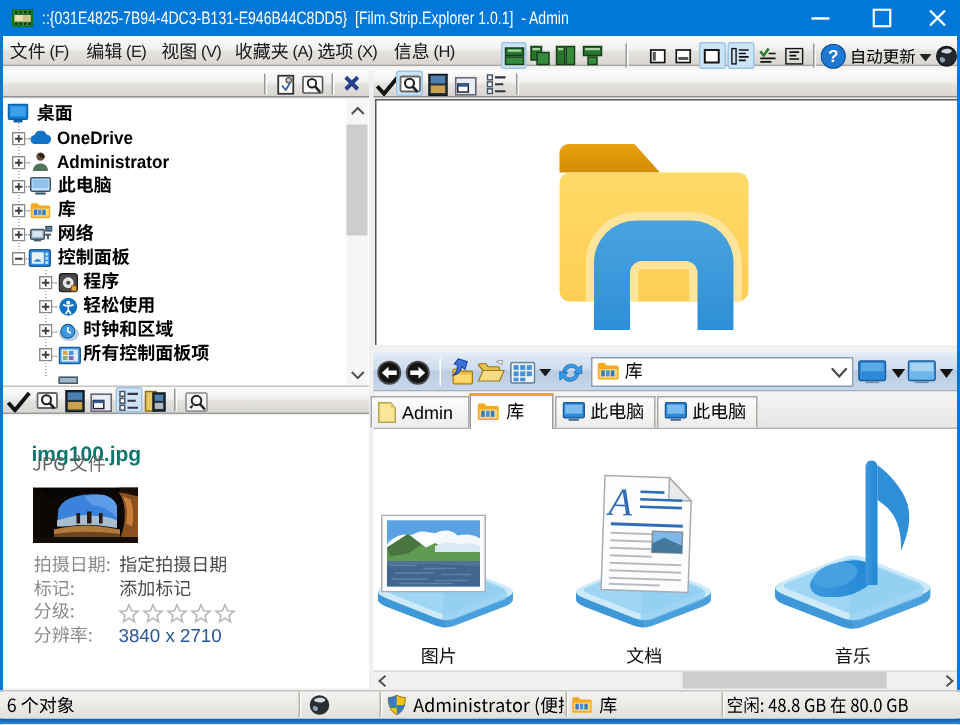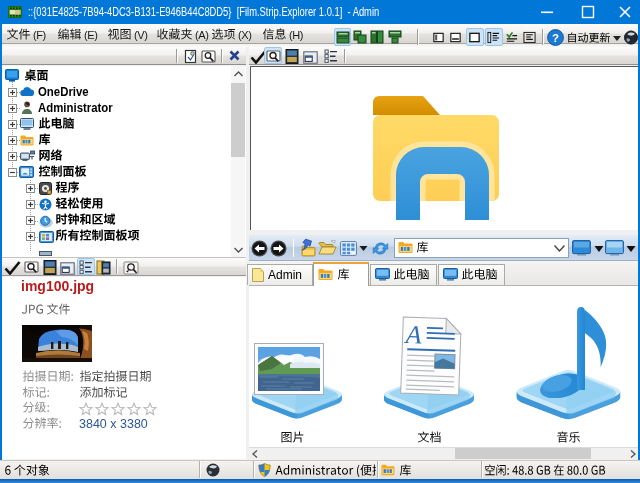--- a/index.html
+++ b/index.html
@@ -342,21 +342,21 @@
       <rect x="7.2" y="8.6" width="5.6" height="4" fill="#b5b9bf"></rect>
     </svg>
 <div class="vsep" style="left:116px;top:259px;height:15px"></div>
 <svg class="abs" style="left:123px;top:261px" width="16" height="14" viewBox="0 0 16 14">
       <rect x="1" y="1" width="14" height="12" rx="1" fill="#f5f5f5" stroke="#888"></rect>
       <circle cx="8" cy="6" r="3.2" fill="none" stroke="#222" stroke-width="1.3"></circle>
       <path d="M10.4 8.4l3.2 3.6" stroke="#222" stroke-width="1.6"></path>
       <path d="M3 10.5l3-2-1 3z" fill="#222"></path>
     </svg>
 <div class="abs" style="left:2px;top:277px;width:244px;height:182px;background:#fff"></div>
-<div class="abs" style="left:21px;top:278px;font-size:14px;font-weight:bold;color:#b91c1c">img100.jpg</div>
+<div class="abs" style="left:21px;top:294px;font-size:14px;font-weight:bold;color:#0f766e">img100.jpg</div>
 <div style="position:absolute;left:21px;top:303px;"><svg width="50" height="15" viewBox="0 0 50 15" style="overflow:visible">
         <path transform="translate(0.5,10.6)" fill="#5f5f5f" d="M2.8 0.2C4.6 0.2 5.3 -1.1 5.3 -2.6V-8.8H4.2V-2.7C4.2 -1.4 3.7 -0.8 2.7 -0.8C2.1 -0.8 1.6 -1.1 1.2 -1.8L0.4 -1.2C0.9 -0.3 1.7 0.2 2.8 0.2Z M7.6 0H8.7V-3.5H10.2C12.1 -3.5 13.4 -4.4 13.4 -6.2C13.4 -8.1 12.1 -8.8 10.1 -8.8H7.6ZM8.7 -4.4V-7.9H10C11.5 -7.9 12.3 -7.5 12.3 -6.2C12.3 -5 11.6 -4.4 10 -4.4Z M18.7 0.2C19.9 0.2 20.8 -0.3 21.4 -0.9V-4.6H18.5V-3.6H20.4V-1.3C20 -1 19.4 -0.8 18.8 -0.8C16.9 -0.8 15.9 -2.2 15.9 -4.4C15.9 -6.6 17 -8 18.8 -8C19.7 -8 20.2 -7.6 20.7 -7.2L21.3 -7.9C20.8 -8.4 20 -9 18.7 -9C16.4 -9 14.7 -7.2 14.7 -4.4C14.7 -1.5 16.4 0.2 18.7 0.2Z M30 -9.9C30.4 -9.3 30.8 -8.5 30.9 -8L31.9 -8.3C31.8 -8.8 31.3 -9.6 31 -10.2ZM25.6 -8V-7.1H27.4C28.2 -5.3 29.1 -3.7 30.3 -2.4C29 -1.3 27.4 -0.5 25.4 0.1C25.6 0.3 25.9 0.7 26 0.9C28 0.3 29.6 -0.6 31 -1.8C32.4 -0.6 34 0.3 36 0.9C36.1 0.6 36.4 0.2 36.6 0C34.7 -0.4 33 -1.3 31.7 -2.4C32.9 -3.6 33.8 -5.2 34.5 -7.1H36.4V-8ZM31 -3C29.9 -4.2 29 -5.5 28.4 -7.1H33.5C32.9 -5.5 32.1 -4.1 31 -3Z M40.8 -4.1V-3.2H44.2V1H45.1V-3.2H48.4V-4.1H45.1V-6.7H47.9V-7.6H45.1V-9.9H44.2V-7.6H42.6C42.8 -8.2 42.9 -8.7 43 -9.3L42.2 -9.5C41.9 -7.9 41.4 -6.4 40.7 -5.4C40.9 -5.3 41.3 -5 41.4 -4.9C41.8 -5.4 42.1 -6 42.3 -6.7H44.2V-4.1ZM40.2 -10C39.5 -8.2 38.5 -6.4 37.4 -5.2C37.5 -5 37.8 -4.6 37.9 -4.4C38.3 -4.8 38.6 -5.2 39 -5.8V0.9H39.8V-7.2C40.3 -8 40.7 -8.9 41 -9.8Z"></path>
       </svg></div>
 <svg class="abs" style="left:22px;top:325px" width="70" height="37" viewBox="0 0 70 37">
       <g>
 <rect width="70" height="37" fill="#0b0705"></rect>
 <path d="M16 25 L17 14 Q20 8 28 6 Q40 3 49 6 Q55 8 56 13 L56 25 Z" fill="#3b82dc"></path>
 <path d="M34 6 Q46 3 52 7 Q56 10 56 14 L56 20 Q48 12 40 12 Q36 9 34 6z" fill="#5e9ce8"></path>
 <path d="M16 22 Q30 17 42 19 Q50 19 56 22 L56 27 Q40 24 30 25 Q22 26 16 26z" fill="#a8bdd0"></path>
 <path d="M29 17h2.4v7h-2.4z M36 16h3v8h-3z M44 17h2.4v7h-2.4z" fill="#241a12"></path>
@@ -388,21 +388,21 @@
 <svg class="abs" style="left:78px;top:401px" width="80" height="15" viewBox="0 0 80 15">
       <path d="M8 2.2l1.7 4 4.3.3-3.3 2.8 1 4.2-3.7-2.3-3.7 2.3 1-4.2-3.3-2.8 4.3-.3z" fill="none" stroke="#b9b9b9" stroke-width="1.1"></path>
       <path d="M24 2.2l1.7 4 4.3.3-3.3 2.8 1 4.2-3.7-2.3-3.7 2.3 1-4.2-3.3-2.8 4.3-.3z" fill="none" stroke="#b9b9b9" stroke-width="1.1"></path>
       <path d="M40 2.2l1.7 4 4.3.3-3.3 2.8 1 4.2-3.7-2.3-3.7 2.3 1-4.2-3.3-2.8 4.3-.3z" fill="none" stroke="#b9b9b9" stroke-width="1.1"></path>
       <path d="M56 2.2l1.7 4 4.3.3-3.3 2.8 1 4.2-3.7-2.3-3.7 2.3 1-4.2-3.3-2.8 4.3-.3z" fill="none" stroke="#b9b9b9" stroke-width="1.1"></path>
       <path d="M72 2.2l1.7 4 4.3.3-3.3 2.8 1 4.2-3.7-2.3-3.7 2.3 1-4.2-3.3-2.8 4.3-.3z" fill="none" stroke="#b9b9b9" stroke-width="1.1"></path>
     </svg>
 <div style="position:absolute;left:22px;top:416.8px;"><svg width="41" height="15" viewBox="0 0 41 15" style="overflow:visible">
         <path transform="translate(0.5,10.6)" fill="#8a8a8a" d="M8.1 -9.9 7.2 -9.5C8.1 -7.8 9.5 -5.8 10.8 -4.7C11 -5 11.3 -5.3 11.5 -5.5C10.3 -6.4 8.8 -8.2 8.1 -9.9ZM3.9 -9.8C3.2 -8 2 -6.3 0.5 -5.3C0.7 -5.1 1.1 -4.8 1.3 -4.6C1.6 -4.9 1.9 -5.2 2.2 -5.5V-4.7H4.6C4.3 -2.6 3.6 -0.7 0.8 0.2C1 0.4 1.2 0.8 1.3 1C4.4 -0.1 5.2 -2.3 5.5 -4.7H8.8C8.6 -1.7 8.5 -0.5 8.2 -0.2C8 -0 7.9 -0 7.6 -0C7.4 -0 6.6 -0 5.8 -0.1C6 0.2 6.1 0.5 6.1 0.8C6.9 0.9 7.6 0.9 8 0.8C8.4 0.8 8.7 0.7 9 0.4C9.4 -0.1 9.6 -1.4 9.7 -5.1C9.7 -5.2 9.7 -5.5 9.7 -5.5H2.3C3.3 -6.6 4.2 -8 4.8 -9.6Z M17 -7.6C17 -6.4 16.8 -4.9 16.5 -4L17.2 -3.8C17.5 -4.8 17.7 -6.4 17.6 -7.6ZM18.3 -10V-5.5C18.3 -3.3 18.1 -1.2 16.1 0.3C16.3 0.5 16.5 0.8 16.7 0.9C18.8 -0.8 19.1 -3.1 19.1 -5.5V-10ZM13.1 -7.4C13.3 -6.8 13.5 -5.9 13.5 -5.4L14.2 -5.5C14.1 -6.1 14 -6.9 13.7 -7.5ZM19.9 -7.4C20.1 -6.7 20.3 -5.9 20.3 -5.4L21 -5.5C21 -6.1 20.8 -6.9 20.5 -7.5ZM13.7 -9.8C13.9 -9.4 14.1 -8.9 14.2 -8.5H12.6V-7.7H16.4V-8.5H15.1C15 -8.9 14.7 -9.5 14.4 -10ZM12.7 -3.1V-2.4H14.1C14 -1.4 13.8 -0.3 12.7 0.4C12.9 0.5 13.1 0.8 13.2 1C14.5 0.1 14.8 -1.2 14.9 -2.4H16.4V-3.1H15V-4.6H16.5V-5.3H15.5C15.7 -5.9 15.9 -6.7 16.1 -7.4L15.4 -7.6C15.3 -6.9 15 -6 14.8 -5.3H12.5V-4.6H14.1V-3.1ZM20.5 -9.8C20.8 -9.4 21 -8.9 21.2 -8.5H19.5V-7.7H23.4V-8.5H22C21.9 -9 21.6 -9.6 21.3 -10.1ZM19.5 -2.8V-2H21V1H21.9V-2H23.4V-2.8H21.9V-4.5H23.5V-5.3H22.4C22.6 -5.9 22.9 -6.7 23.1 -7.4L22.3 -7.6C22.2 -6.9 21.9 -5.9 21.7 -5.3H19.3V-4.5H21V-2.8Z M33.9 -7.7C33.5 -7.2 32.8 -6.6 32.2 -6.2L32.9 -5.7C33.5 -6.1 34.2 -6.7 34.7 -7.3ZM24.7 -4 25.1 -3.3C25.9 -3.7 26.9 -4.2 27.8 -4.7L27.6 -5.4C26.6 -4.9 25.4 -4.4 24.7 -4ZM25 -7.2C25.7 -6.8 26.5 -6.2 26.8 -5.8L27.5 -6.3C27.1 -6.7 26.3 -7.3 25.6 -7.7ZM32.1 -4.9C33 -4.4 34 -3.7 34.5 -3.2L35.2 -3.7C34.6 -4.2 33.6 -4.9 32.8 -5.4ZM24.6 -2.4V-1.6H29.5V1H30.5V-1.6H35.4V-2.4H30.5V-3.4H29.5V-2.4ZM29.2 -9.9C29.4 -9.7 29.6 -9.3 29.8 -9H24.9V-8.2H29.3C28.9 -7.6 28.5 -7.1 28.3 -6.9C28.2 -6.7 28 -6.6 27.8 -6.6C27.9 -6.4 28 -6 28.1 -5.8C28.2 -5.9 28.5 -5.9 29.9 -6C29.3 -5.4 28.8 -5 28.5 -4.8C28.1 -4.5 27.8 -4.2 27.6 -4.2C27.7 -4 27.8 -3.6 27.8 -3.4C28.1 -3.5 28.5 -3.6 31.6 -3.9C31.8 -3.6 31.9 -3.4 32 -3.2L32.7 -3.6C32.4 -4.1 31.8 -5 31.3 -5.6L30.6 -5.3C30.8 -5.1 31 -4.8 31.2 -4.5L29.1 -4.4C30.1 -5.2 31.2 -6.3 32.1 -7.4L31.4 -7.8C31.2 -7.5 30.9 -7.1 30.6 -6.8L29.1 -6.7C29.4 -7.1 29.8 -7.6 30.2 -8.2H35.3V-9H30.8C30.7 -9.3 30.4 -9.8 30.1 -10.2Z M37.7 -4.7C38.1 -4.7 38.5 -5 38.5 -5.5C38.5 -6 38.1 -6.4 37.7 -6.4C37.2 -6.4 36.9 -6 36.9 -5.5C36.9 -5 37.2 -4.7 37.7 -4.7ZM37.7 0.2C38.1 0.2 38.5 -0.2 38.5 -0.7C38.5 -1.2 38.1 -1.5 37.7 -1.5C37.2 -1.5 36.9 -1.2 36.9 -0.7C36.9 -0.2 37.2 0.2 37.7 0.2Z"></path>
       </svg></div>
-<div class="abs" style="left:79px;top:417px;font-size:12.5px;color:#2b579a">3840 x 3380</div>
+<div class="abs" style="left:79px;top:417px;font-size:12.5px;color:#2b579a">3840 x 2710</div>
 <div class="abs grad-tb" style="left:249px;top:47px;width:389px;height:18px;border-bottom:1px solid #8f8f8f"></div>
 <svg class="abs" style="left:250px;top:50px" width="17" height="14" viewBox="0 0 17 14">
       <path d="M1.5 7.5l4.5 5L15.5 1" stroke="#111" stroke-width="2.6" fill="none"></path>
     </svg>
 <div class="selbg" style="left:264px;top:47px;width:18px;height:17px"></div>
 <svg class="abs" style="left:266px;top:50px" width="15" height="14" viewBox="0 0 15 14">
       <rect x="1" y="1" width="13" height="10" rx="1" fill="#fdfdfd" stroke="#666" stroke-width="1.2"></rect>
       <circle cx="7" cy="5.5" r="3" fill="none" stroke="#222" stroke-width="1.4"></circle>
       <path d="M9.2 7.8l3 3.5" stroke="#222" stroke-width="1.8"></path>
     </svg>

